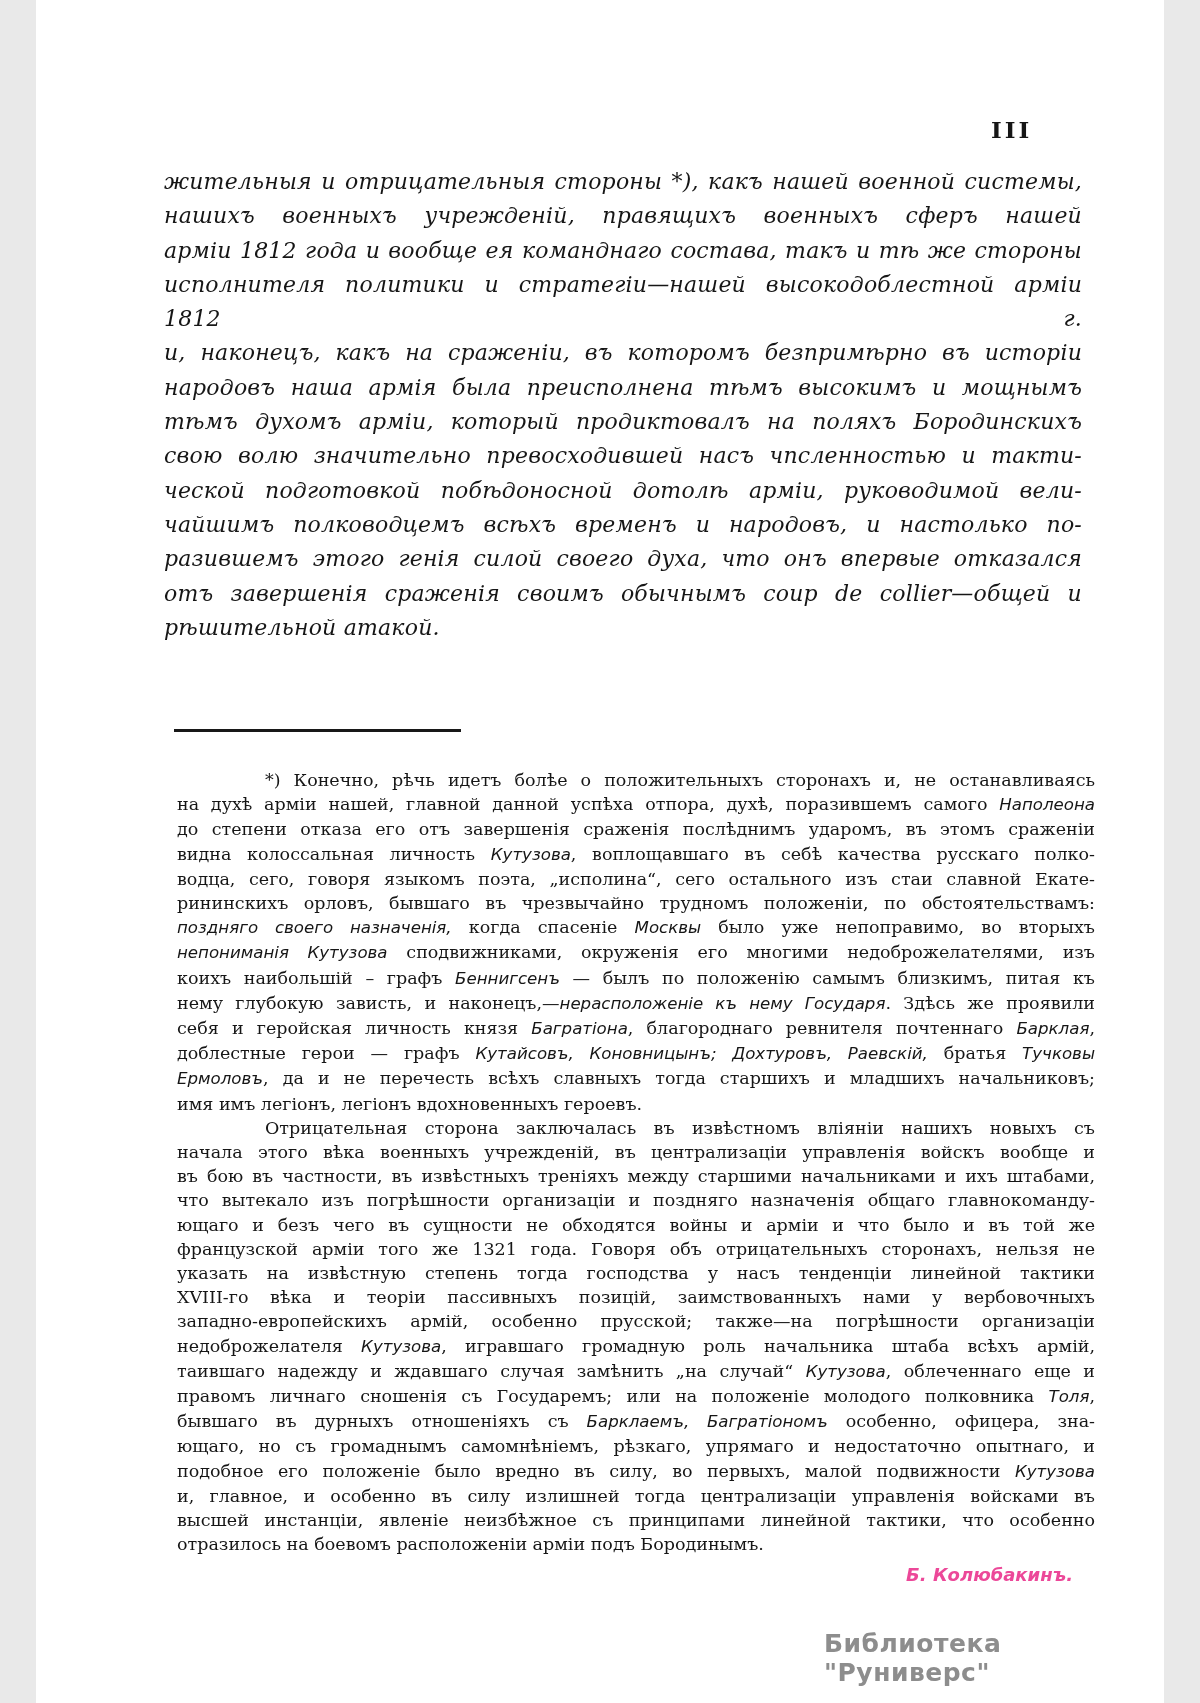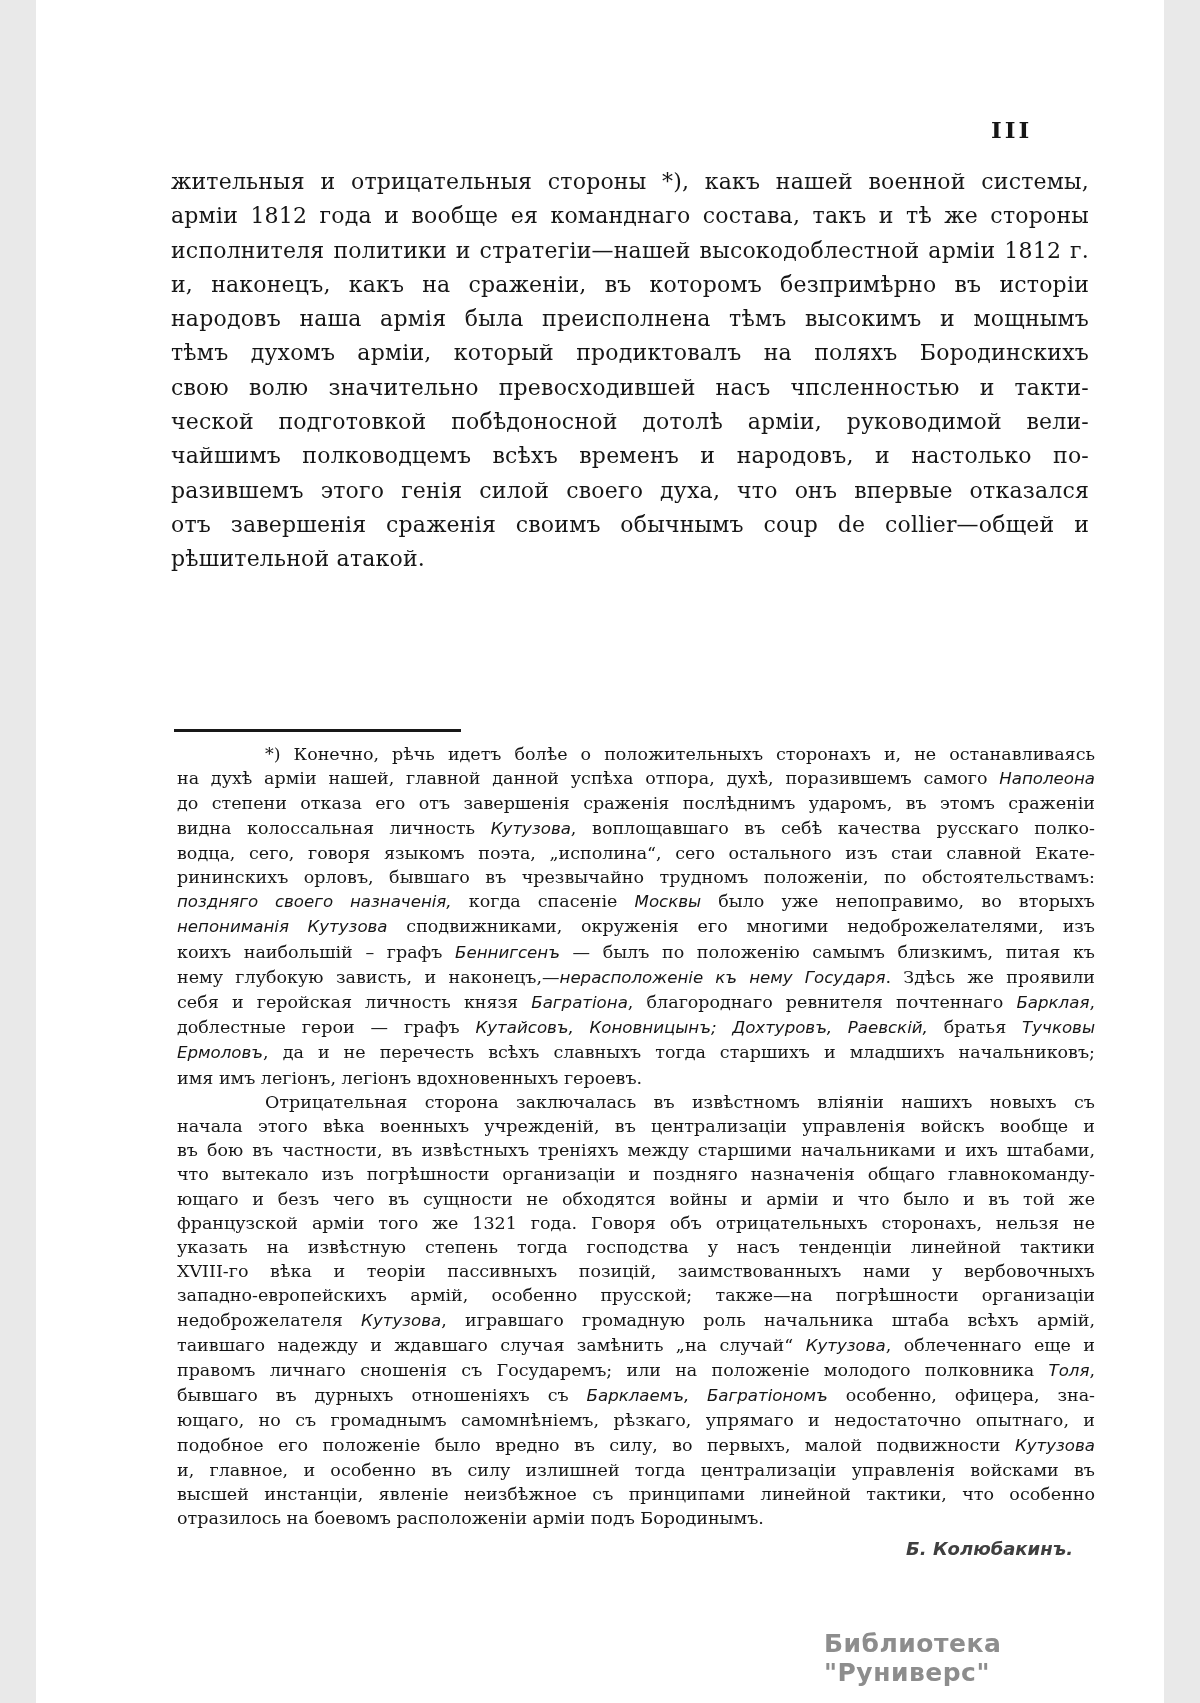--- a/index.html
+++ b/index.html
@@ -17,41 +17,42 @@
   .page-number {
     position: absolute;
     left: 955px;
     top: 116px;
     font-size: 23px;
     letter-spacing: 3px;
     font-weight: bold;
   }
   .main-block {
     position: absolute;
-    left: 135px;
+    left: 128px;
     top: 165px;
     width: 918px;
+    font-style: italic;
   }
   .main-block .line {
     font-size: 22px;
     line-height: 34.3px;
     letter-spacing: 0.2px;
   }
   .fn-rule {
     position: absolute;
     left: 138px;
     top: 729px;
     width: 287px;
     height: 3px;
     background: #181818;
   }
   .fn-block {
     position: absolute;
     left: 141px;
-    top: 742px;
+    top: 768px;
     width: 918px;
   }
   .fn-block .line {
     font-size: 17.5px;
     line-height: 24.2px;
   }
   .line {
     text-align: justify;
     text-align-last: justify;
     overflow: hidden;
@@ -65,21 +66,21 @@
     font-size: 0.95em;
   }
   .fn-signature {
     margin-top: 7px;
     padding-right: 22px;
     text-align: right;
     font-family: "DejaVu Sans", "Liberation Sans", sans-serif;
     font-style: italic;
     font-weight: bold;
     font-size: 18px;
-    color: #404040;
+    color: #ec4899;
   }
   .watermark {
     position: absolute;
     left: 788px;
     top: 1629px;
     font-family: "DejaVu Sans", "Liberation Sans", sans-serif;
     font-weight: bold;
     font-size: 25px;
     color: #8d8d8d;
     letter-spacing: 0.5px;
@@ -88,20 +89,21 @@
 </head>
 <body>
 
 <div class="page">
 
   <div class="page-number">III</div>
 
   <div class="main-block">
     <div class="para">
         <div class="line">жительныя и отрицательныя стороны *), какъ нашей военной системы,</div>
+        <div class="line">нашихъ военныхъ учрежденій, правящихъ военныхъ сферъ нашей</div>
         <div class="line">арміи 1812 года и вообще ея команднаго состава, такъ и тѣ же стороны</div>
         <div class="line">исполнителя политики и стратегіи—нашей высокодоблестной арміи 1812 г.</div>
         <div class="line">и, наконецъ, какъ на сраженіи, въ которомъ безпримѣрно въ исторіи</div>
         <div class="line">народовъ наша армія была преисполнена тѣмъ высокимъ и мощнымъ</div>
         <div class="line">тѣмъ духомъ арміи, который продиктовалъ на поляхъ Бородинскихъ</div>
         <div class="line">свою волю значительно превосходившей насъ чпсленностью и такти-</div>
         <div class="line">ческой подготовкой побѣдоносной дотолѣ арміи, руководимой вели-</div>
         <div class="line">чайшимъ полководцемъ всѣхъ временъ и народовъ, и настолько по-</div>
         <div class="line">разившемъ этого генія силой своего духа, что онъ впервые отказался</div>
         <div class="line">отъ завершенія сраженія своимъ обычнымъ coup de collier—общей и</div>

